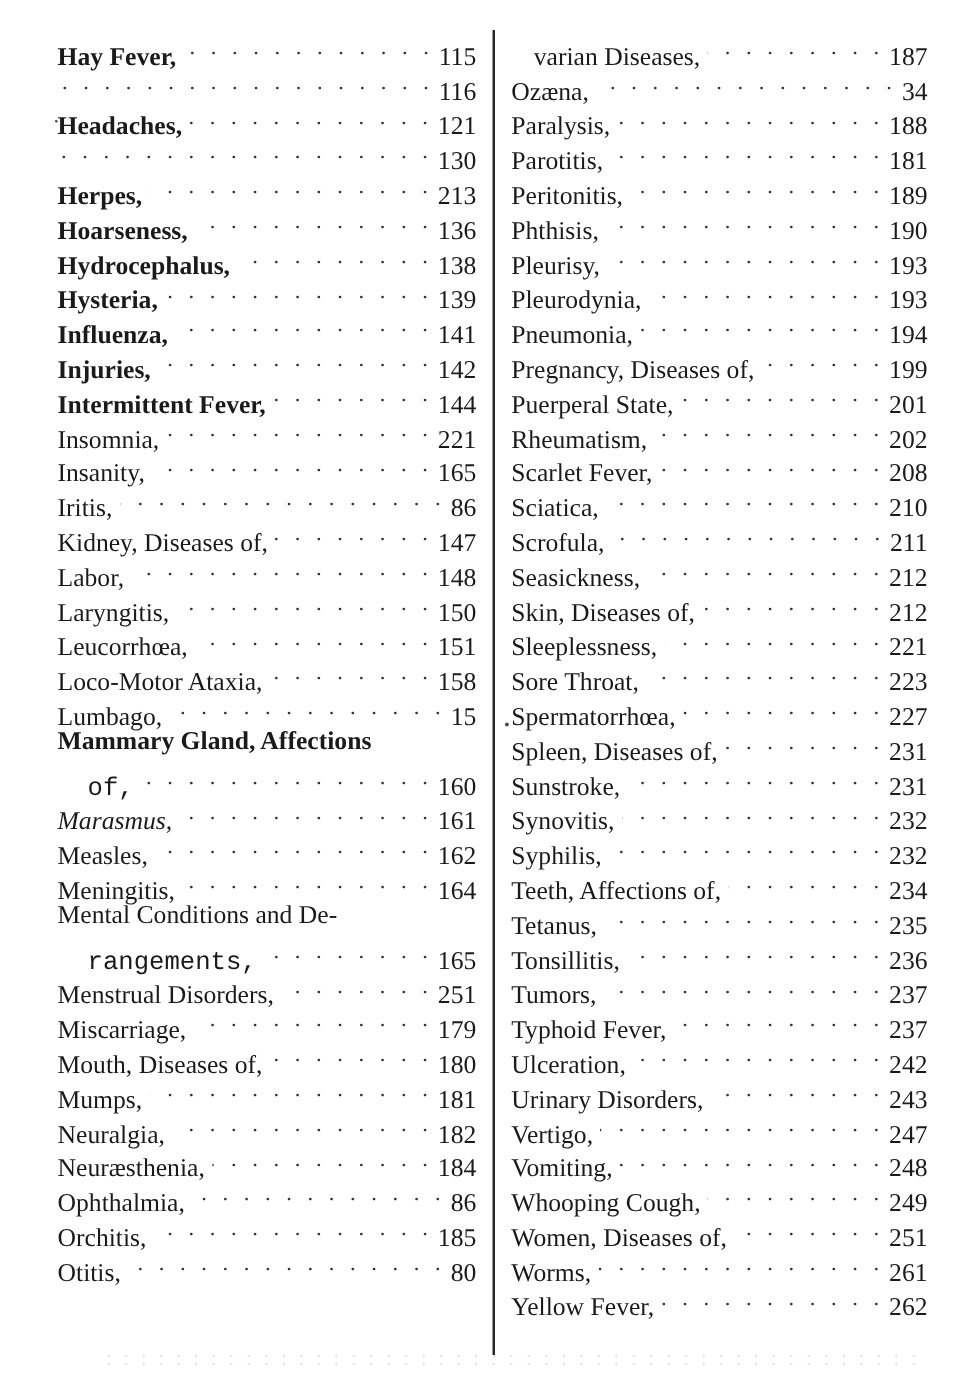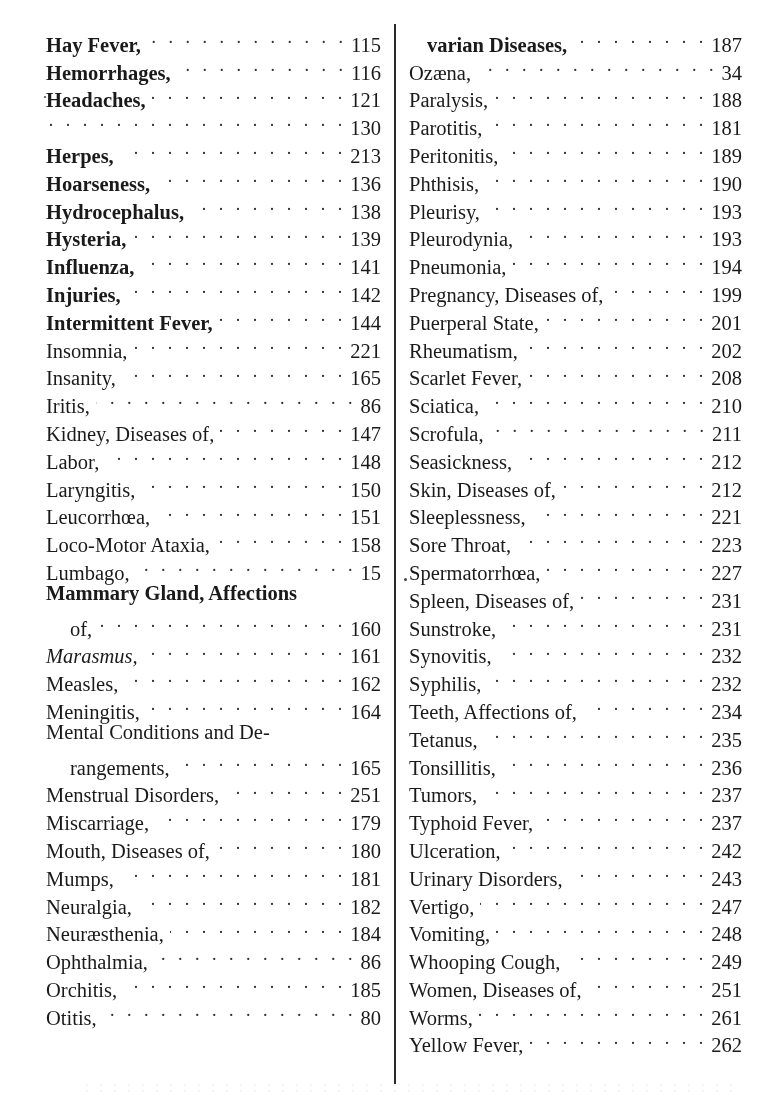--- a/index.html
+++ b/index.html
@@ -66,22 +66,22 @@
       float: right;
       white-space: nowrap;
     }
     .entry .page-num {
       flex: 0 0 auto;
       padding-left: 4px;
       font-variant-numeric: oldstyle-nums;
     }
     .entry.bold .label { font-weight: bold; }
     .entry.italic .label { font-style: italic; }
-    .entry.indent .label { padding-left: 24px; }
-    .entry.cont .label { padding-left: 18px; font-weight: bold; }
+    .entry.indent .label { padding-left: 24px; font-family: Liberation Mono, monospace; }
+    .entry.cont .label { padding-left: 18px; font-weight: normal; }
     .entry.noleader .leader::before { content: ""; }
     .speck {
       position: absolute;
       width: 3px; height: 3px;
       border-radius: 50%;
       background: #444;
     }
     .noise {
       position: absolute;
       left: 80px; top: 1082px;
@@ -95,21 +95,20 @@
 <body>
 
 <div class="page">
   <div class="col col-left" id="col-left">
       <div class="entry bold">
         <span class="label">Hay Fever,</span>
         <span class="leader"></span>
         <span class="page-num">115</span>
       </div>
       <div class="entry bold">
-        <span class="label">Hemorrhages,</span>
         <span class="leader"></span>
         <span class="page-num">116</span>
       </div>
       <div class="entry bold">
         <span class="label">Headaches,</span>
         <span class="leader"></span>
         <span class="page-num">121</span>
       </div>
       <div class="entry bold">
         <span class="leader"></span>

